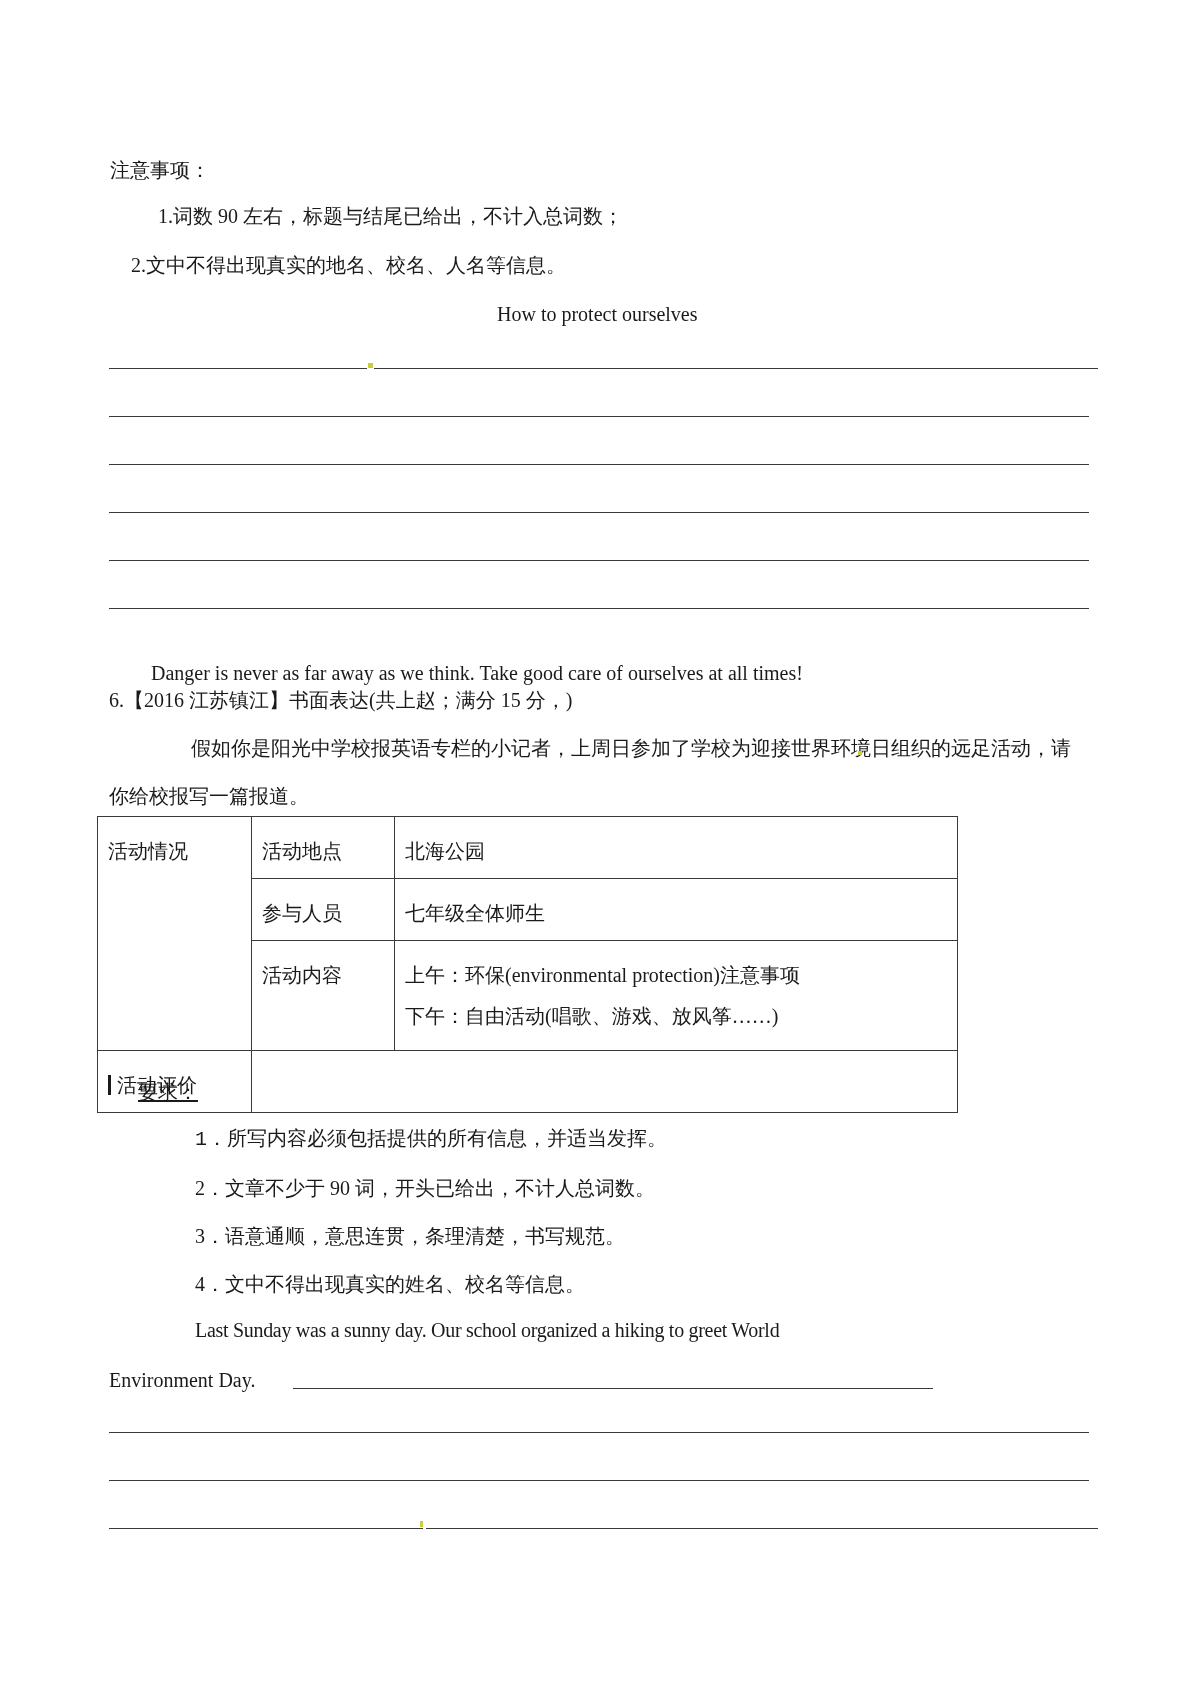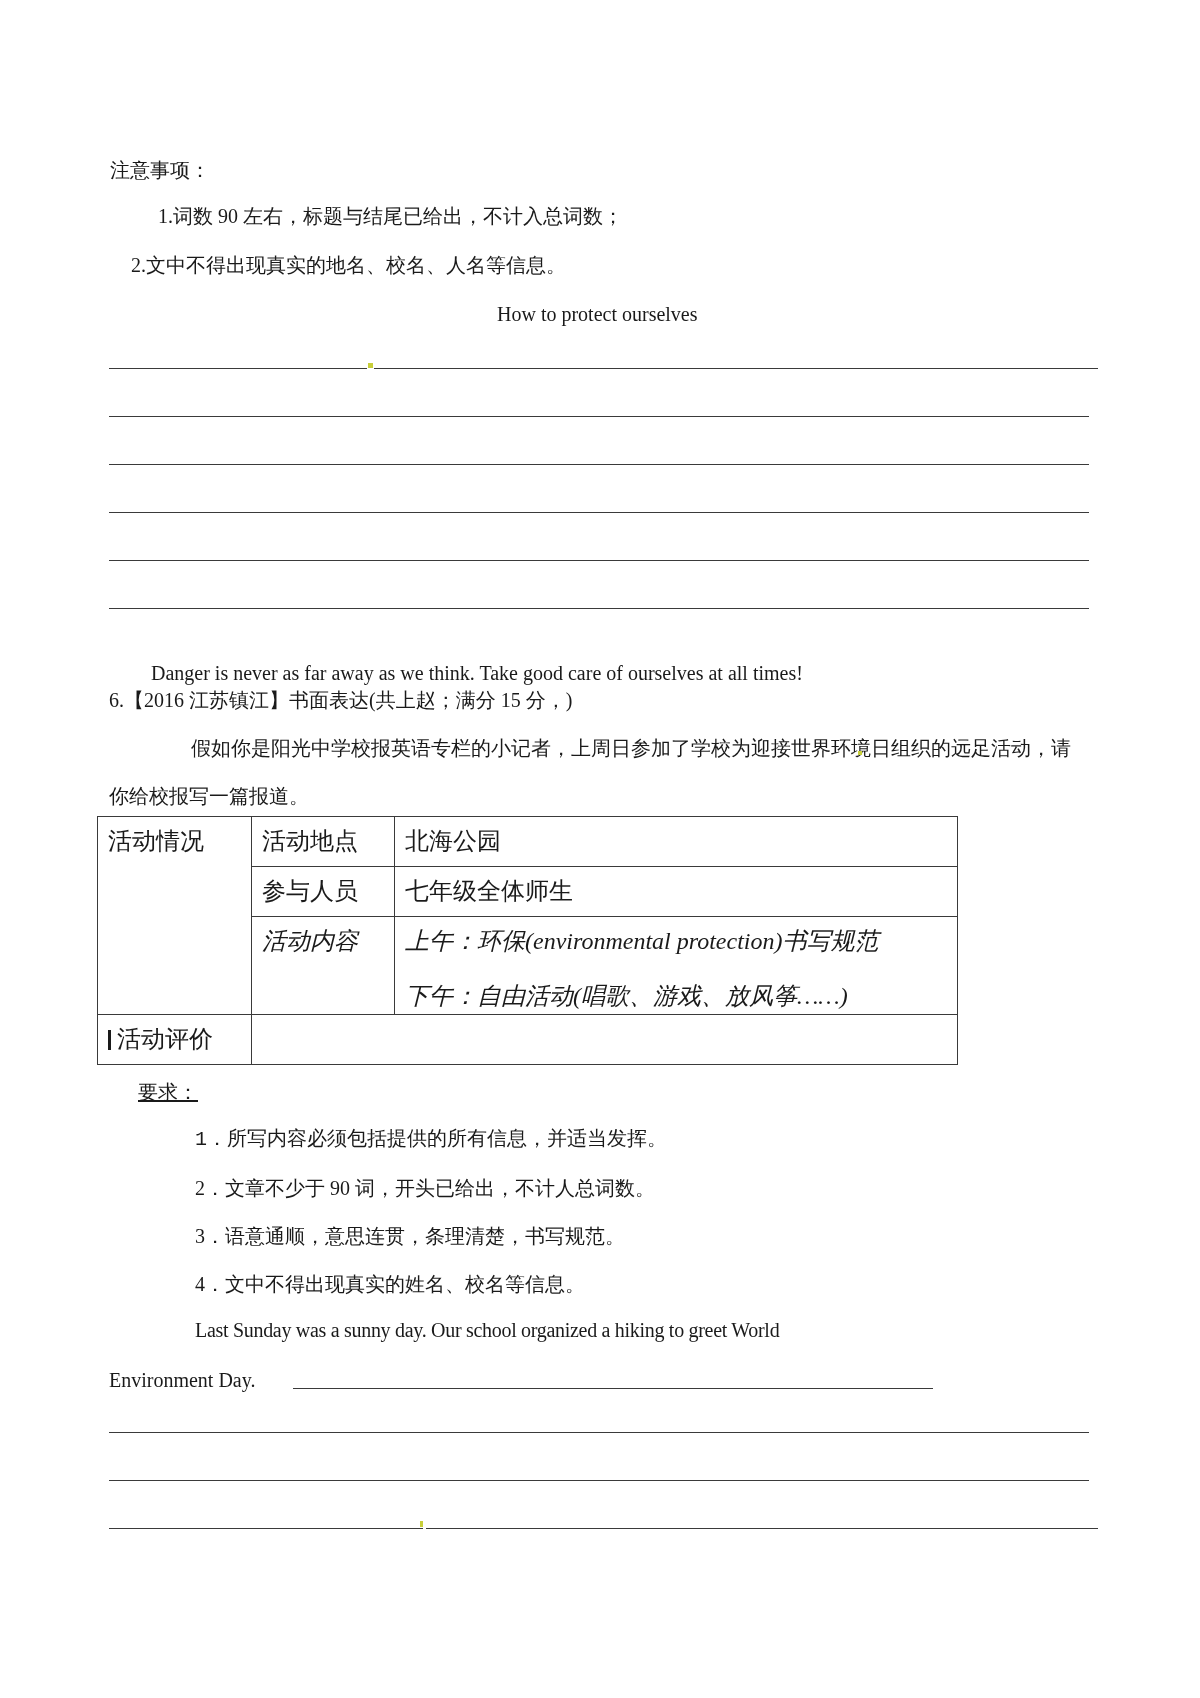--- a/index.html
+++ b/index.html
@@ -10,29 +10,29 @@
     }
     .abs { position: absolute; white-space: nowrap; line-height: 1; }
     .rule { position: absolute; height: 0; border-top: 1.5px solid #3a3a3a; }
     .marker { position: absolute; width: 5px; height: 5px; background: #c8cf3a; }
     table.info {
       position: absolute; left: 97px; top: 816px; width: 860px;
       border-collapse: collapse; table-layout: fixed;
     }
     table.info td {
       border: 1.5px solid #3a3a3a; vertical-align: top;
-      padding: 12px 10px 0 10px; font-size: 24px; line-height: 1;
+      padding: 24px 10px 0 10px; font-size: 20px; line-height: 1;
     }
     table.info col.c1 { width: 154px; }
     table.info col.c2 { width: 143px; }
     table.info col.c3 { width: 563px; }
     .r1 td, .r2 td { height: 37px; }
-    .r3 td { height: 85px; font-style: italic; }
+    .r3 td { height: 85px; }
     .r4 td { height: 37px; }
-    .line2 { margin-top: 31px; display: block; }
+    .line2 { margin-top: 21px; display: block; }
     .bar { display: inline-block; width: 3px; height: 20px; background: #1a1a1a; vertical-align: -3px; margin-right: 6px; }
   </style>
 </head>
 <body>
 
 <div class="abs" style="left:110px; top:160px;">注意事项：</div>
 <div class="abs" style="left:131px; top:206px;margin-left:27px;">1.词数 90 左右，标题与结尾已给出，不计入总词数；</div>
 <div class="abs" style="left:131px; top:255px;">2.文中不得出现真实的地名、校名、人名等信息。</div>
 
 <div class="abs" style="left:497px; top:304px;">How to protect ourselves</div>
@@ -67,21 +67,21 @@
     <td><span>活动地点</span></td>
     <td><span>北海公园</span></td>
   </tr>
   <tr class="r2">
     <td><span>参与人员</span></td>
     <td><span>七年级全体师生</span></td>
   </tr>
   <tr class="r3">
     <td><span>活动内容</span></td>
     <td>
-      <span>上午：环保(environmental protection)书写规范</span>
+      <span>上午：环保(environmental protection)注意事项</span>
       <span class="line2">下午：自由活动(唱歌、游戏、放风筝……)</span>
     </td>
   </tr>
   <tr class="r4">
     <td><span class="bar"></span><span>活动评价</span></td>
     <td colspan="2"><span></span></td>
   </tr>
 </tbody>
   </table>
 

